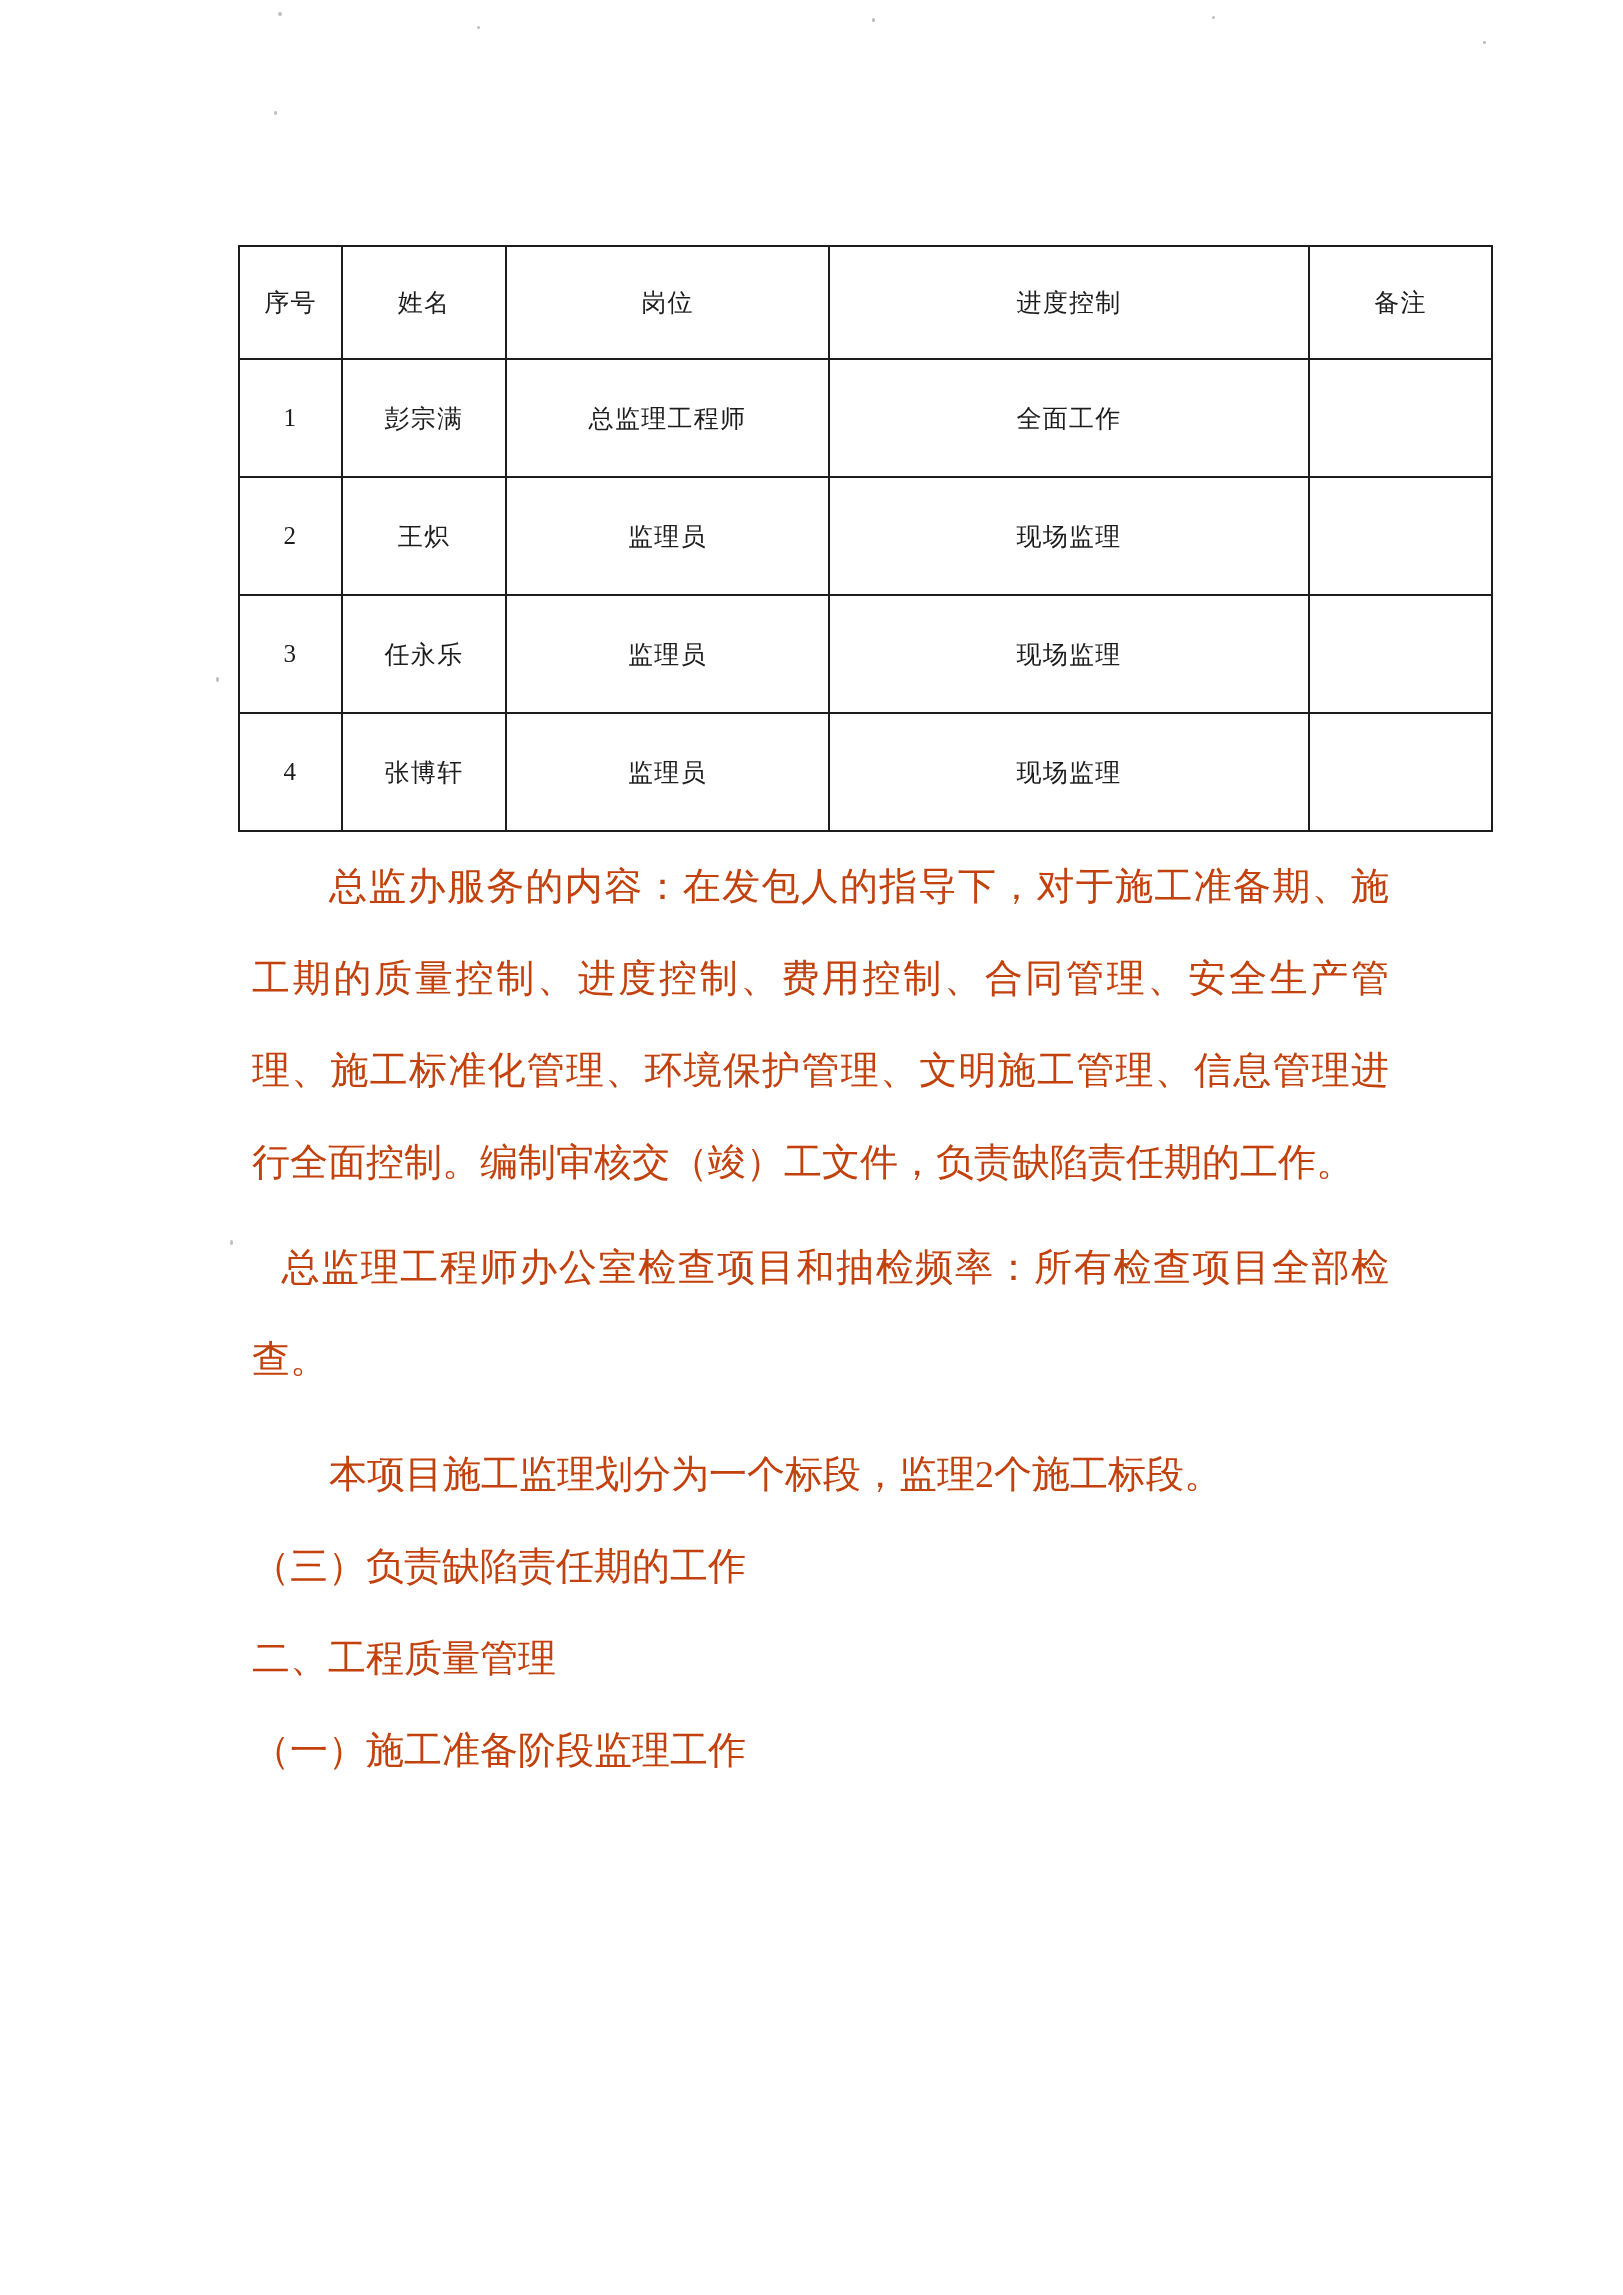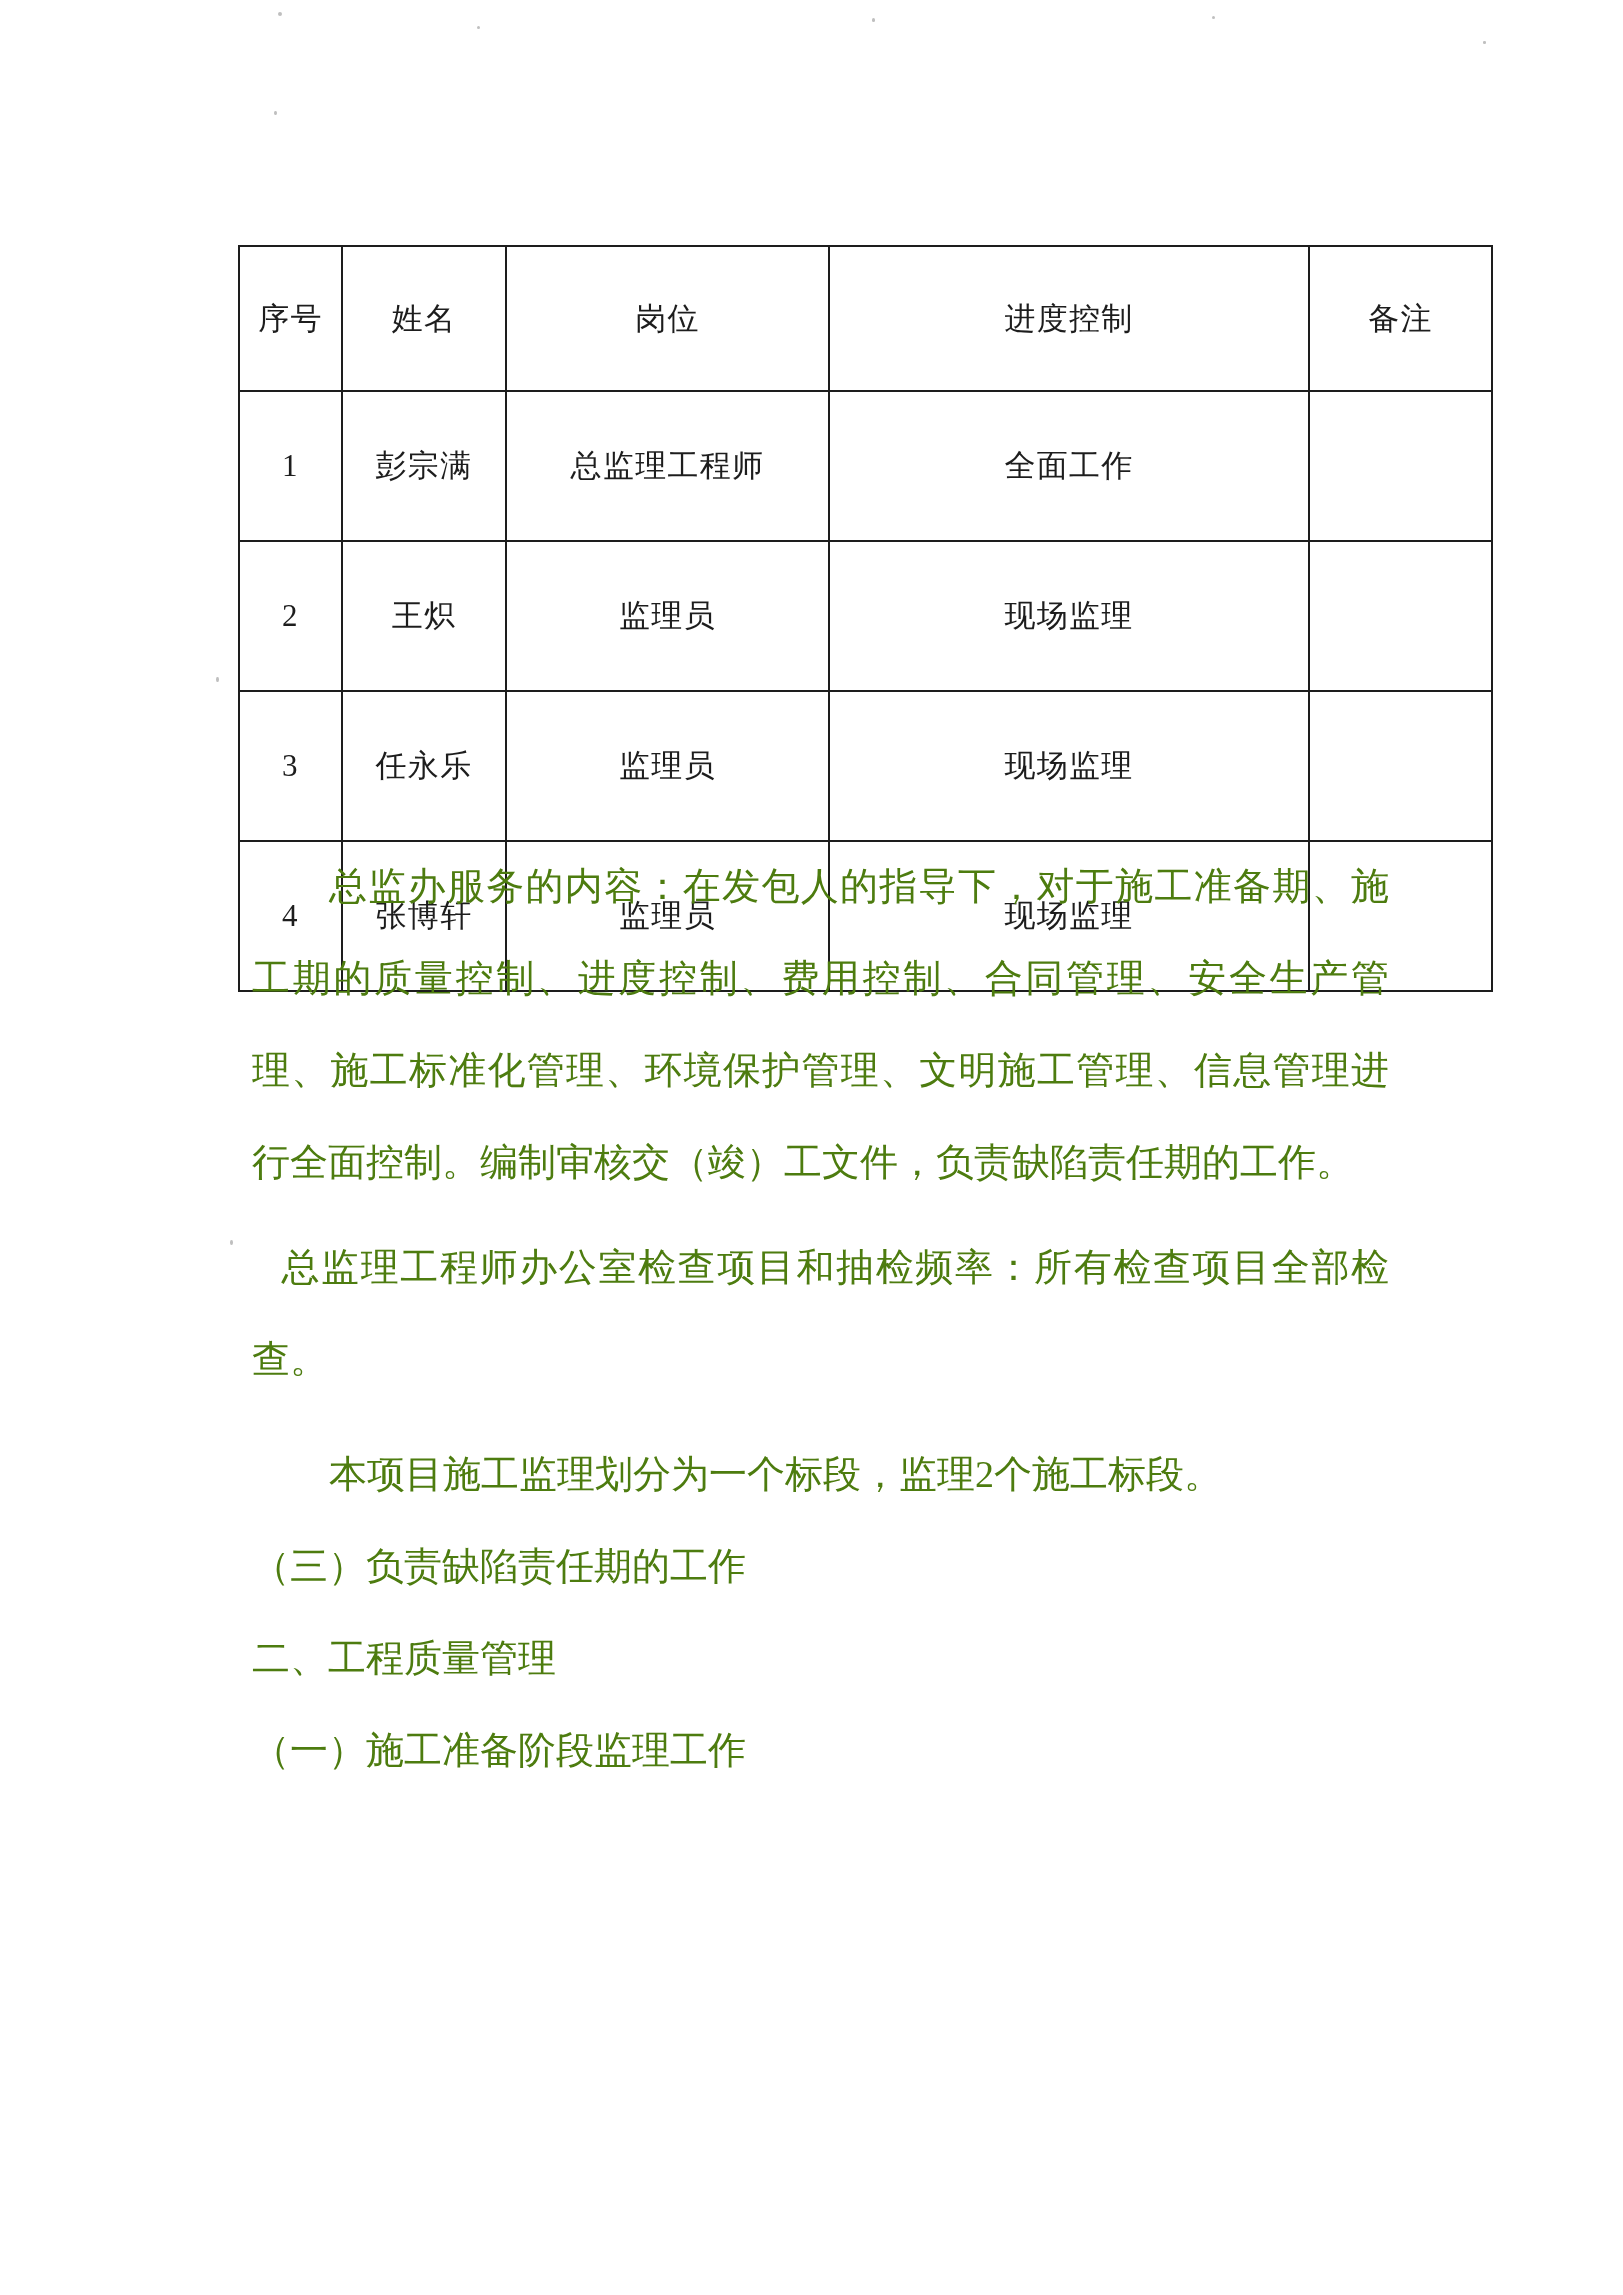--- a/index.html
+++ b/index.html
@@ -34,38 +34,38 @@
   table.staff {
     width: 100%;
     border-collapse: collapse;
     table-layout: fixed;
   }
   table.staff th, table.staff td {
     border: 2px solid #1d1d1d;
     text-align: center;
     vertical-align: middle;
     font-weight: normal;
-    font-size: 31px;
+    font-size: 25px;
     letter-spacing: 1.3px;
-    padding: 16px;
+    padding: 0;
     color: #1d1d1d;
   }
   table.staff thead th { height: 111px; }
   table.staff tbody td { height: 116px; }
   table.staff { border-top-width: 3.3px; }
   
   .text-block {
     position: absolute;
     left: 252px;
     top: 840px;
     width: 1137px;
     font-size: 38px;
     line-height: 92px;
     text-align: justify;
-    color: #4d7c0f;
+    color: #c2410c;
   }
   .text-block p { margin: 0; }
   .indent-2 { text-indent: 77px; }
   .indent-1 { text-indent: 29.5px; }
   .gap-sm { margin-bottom: 13px !important; }
   .gap-md { margin-bottom: 23px !important; }
   .bold { font-weight: normal; }
 </style>
 </head>
 <body>

